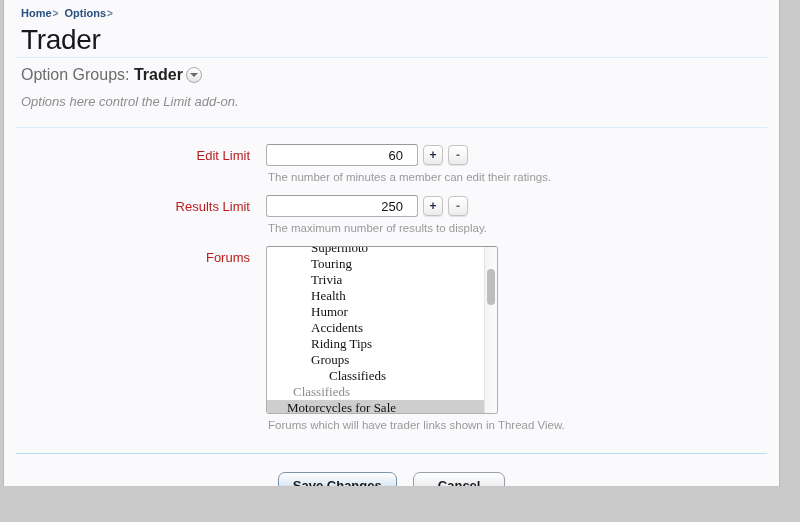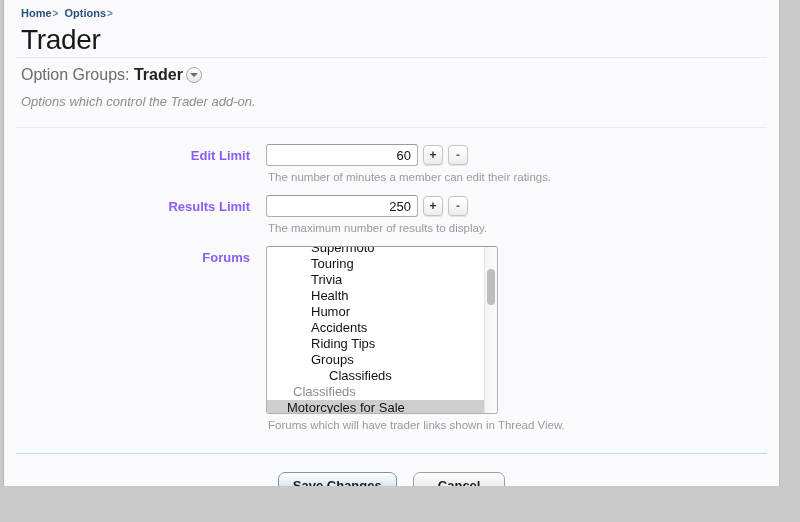--- a/index.html
+++ b/index.html
@@ -111,22 +111,22 @@
   }
   .row {
     display: flex;
     align-items: flex-start;
     margin-bottom: 2px;
   }
   .row-label {
     width: 246px;
     text-align: right;
     font-size: 13px;
-    font-weight: bold;
-    color: #8b5cf6;
+    font-weight: normal;
+    color: #b91c1c;
     padding-top: 4px;
     box-sizing: border-box;
     padding-right: 0;
   }
   .row-field {
     padding-left: 16px;
     flex: 1;
   }
   .field-line {
     display: flex;
@@ -137,21 +137,21 @@
     height: 22px;
     box-sizing: border-box;
     border: 1px solid #b0b0b0;
     border-top-color: #9a9a9a;
     border-radius: 3px;
     background: #fff;
     text-align: right;
     font-family: "Liberation Sans", sans-serif;
     font-size: 13px;
     color: #111;
-    padding: 0 6px;
+    padding: 0 14px;
     outline: none;
   }
   .stepper {
     width: 20px;
     height: 20px;
     margin-left: 5px;
     border: 1px solid #c4c4c4;
     border-radius: 4px;
     background: linear-gradient(#ffffff 0%, #f7f7f7 50%, #ebebeb 100%);
     box-shadow: 0 1px 1px rgba(0,0,0,0.10);
@@ -184,20 +184,21 @@
     background: #fff;
     position: relative;
     overflow: hidden;
     box-sizing: border-box;
   }
   .listinner {
     position: absolute;
     left: 0;
     top: -7px;
     right: 2px;
+    font-family: Liberation Serif, serif;
   }
   .listbox .opt {
     font-size: 13px;
     line-height: 16px;
     color: #111;
     padding: 0 0 0 44px;
     white-space: nowrap;
   }
   .listbox .opt.deep { padding-left: 62px; }
   .listbox .opt.group {
@@ -264,21 +265,21 @@
 
   <h1 class="page-title">Trader</h1>
 
   <div class="rule"></div>
 
   <div class="optgroups">
     <span>Option Groups:</span>
     <span class="value">Trader</span><span class="chev"></span>
   </div>
 
-  <div class="desc">Options which control the Trader add-on.</div>
+  <div class="desc">Options here control the Limit add-on.</div>
 
   <div class="rule" style="margin-top:17px"></div>
 
   <div class="form">
 
     <div class="row">
       <div class="row-label">Edit Limit</div>
       <div class="row-field">
         <div class="field-line">
           <input class="num" type="text" value="60" style="">

